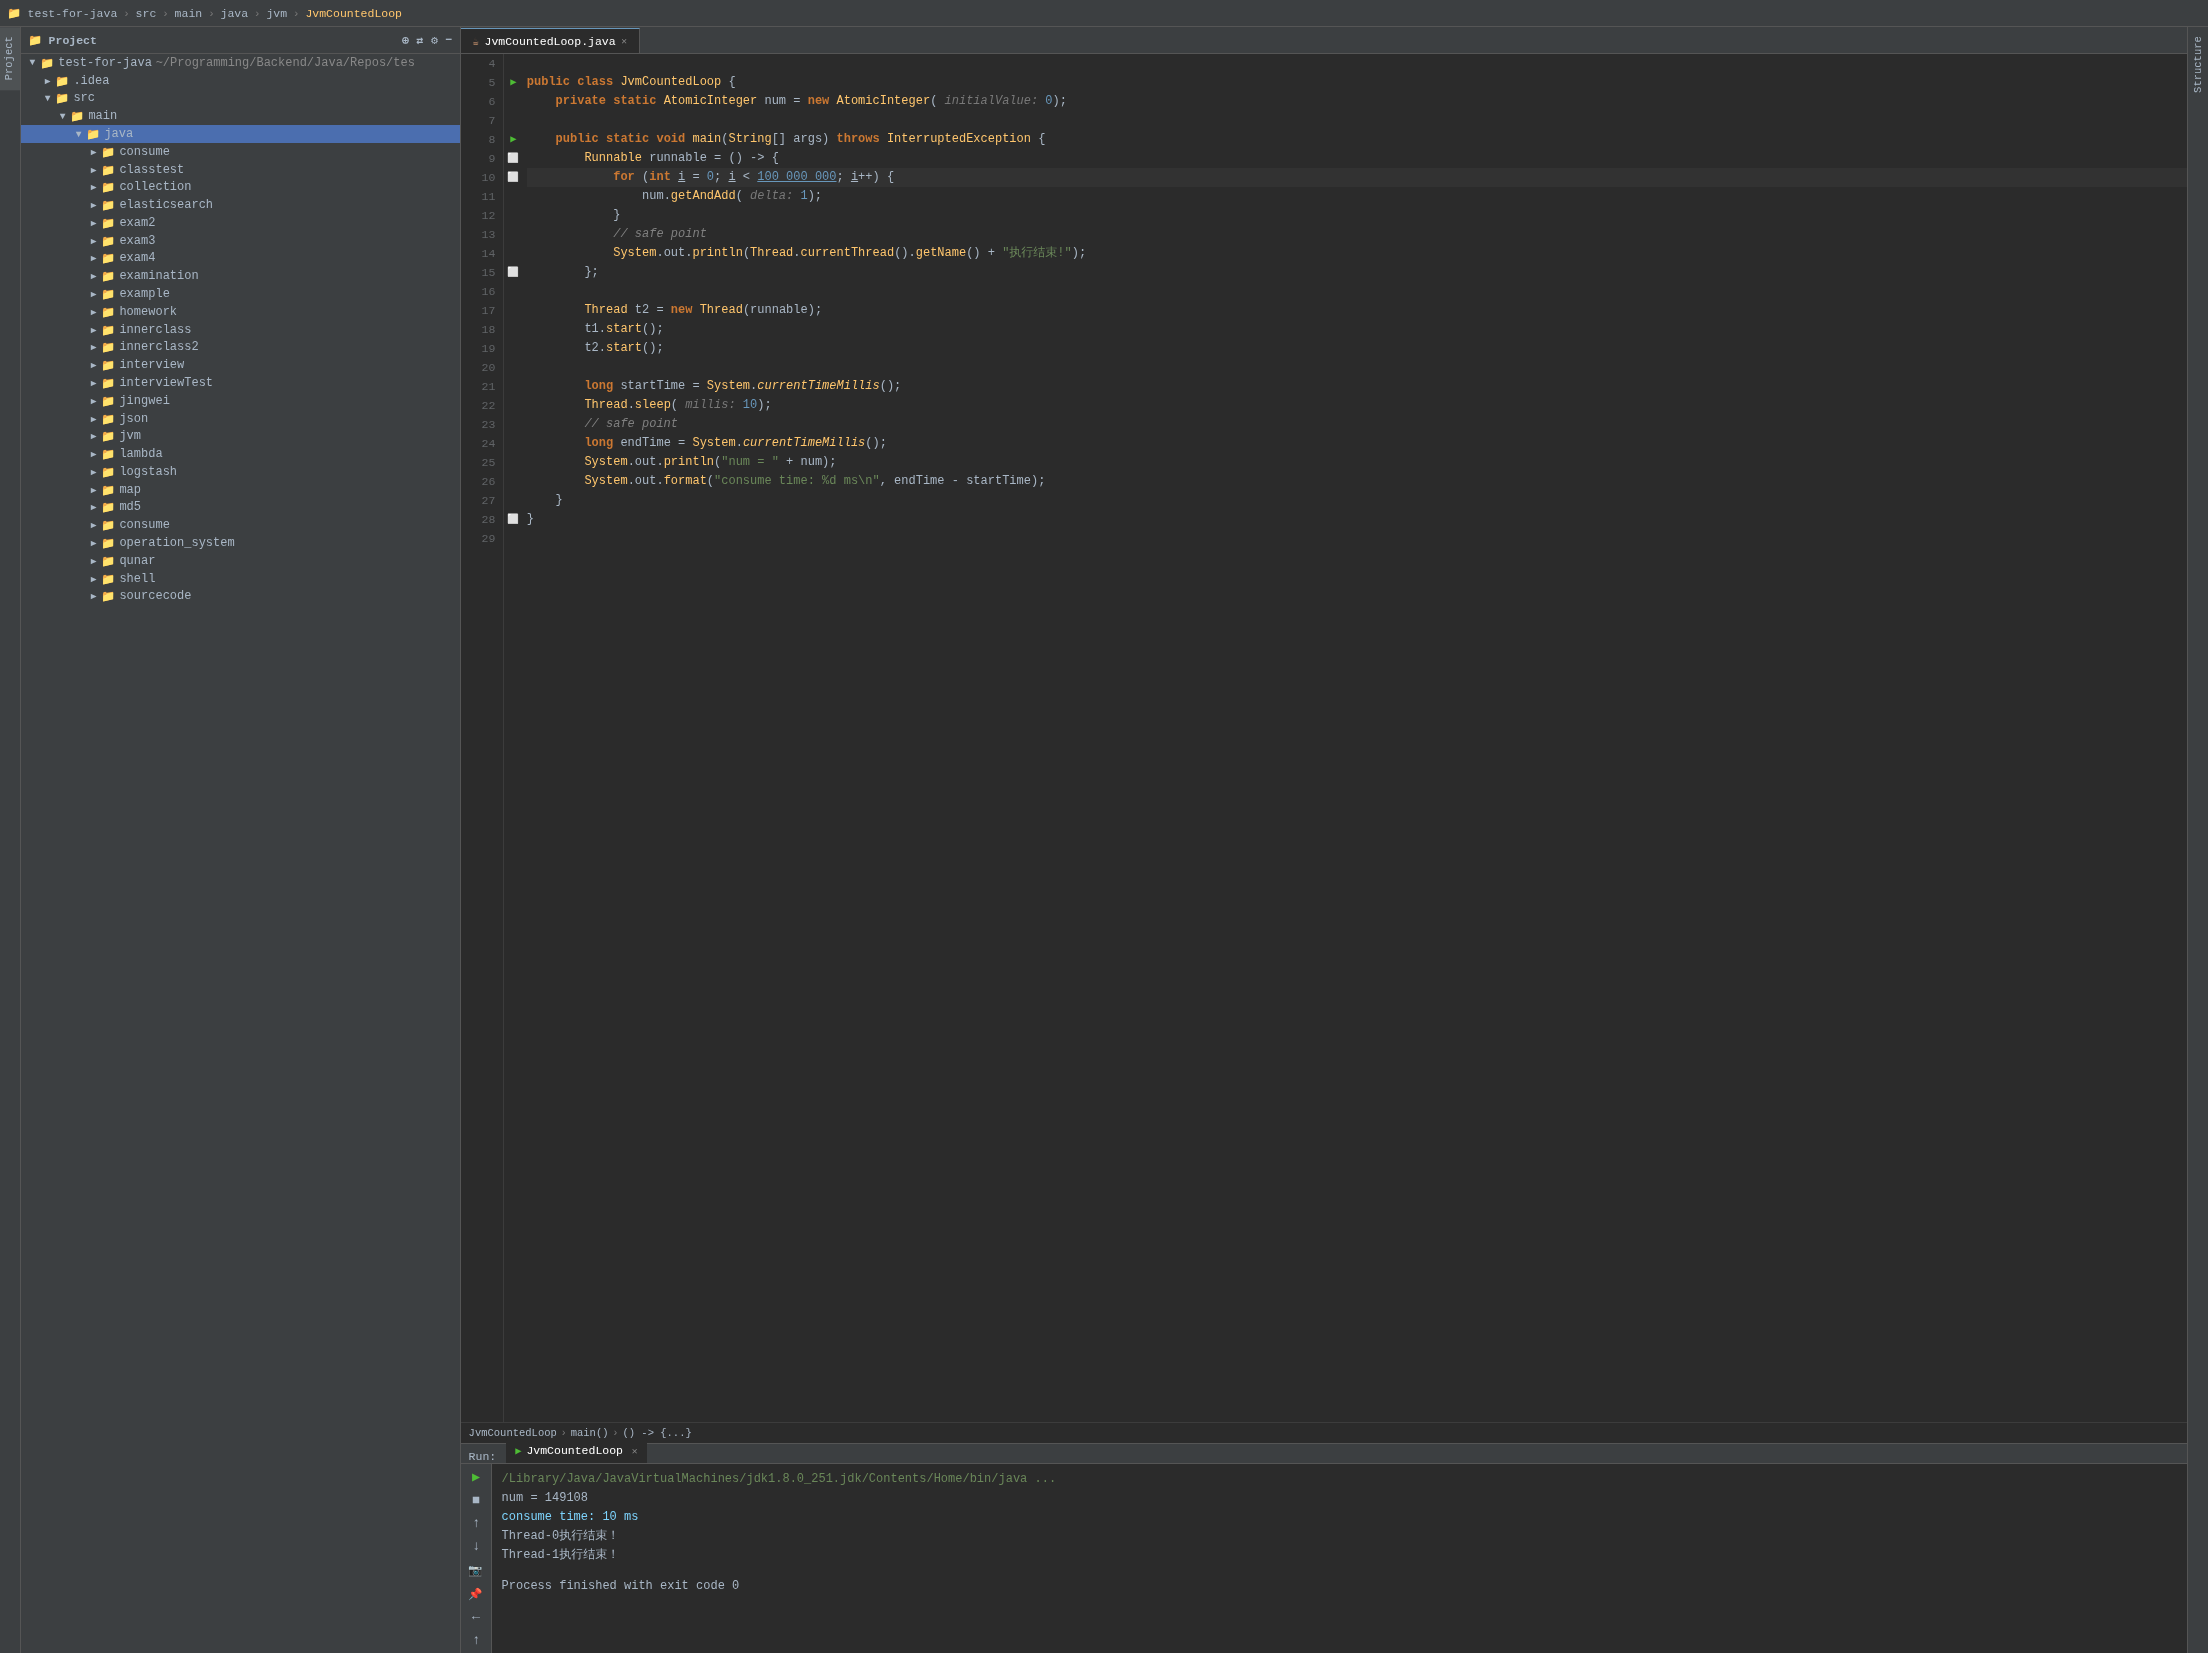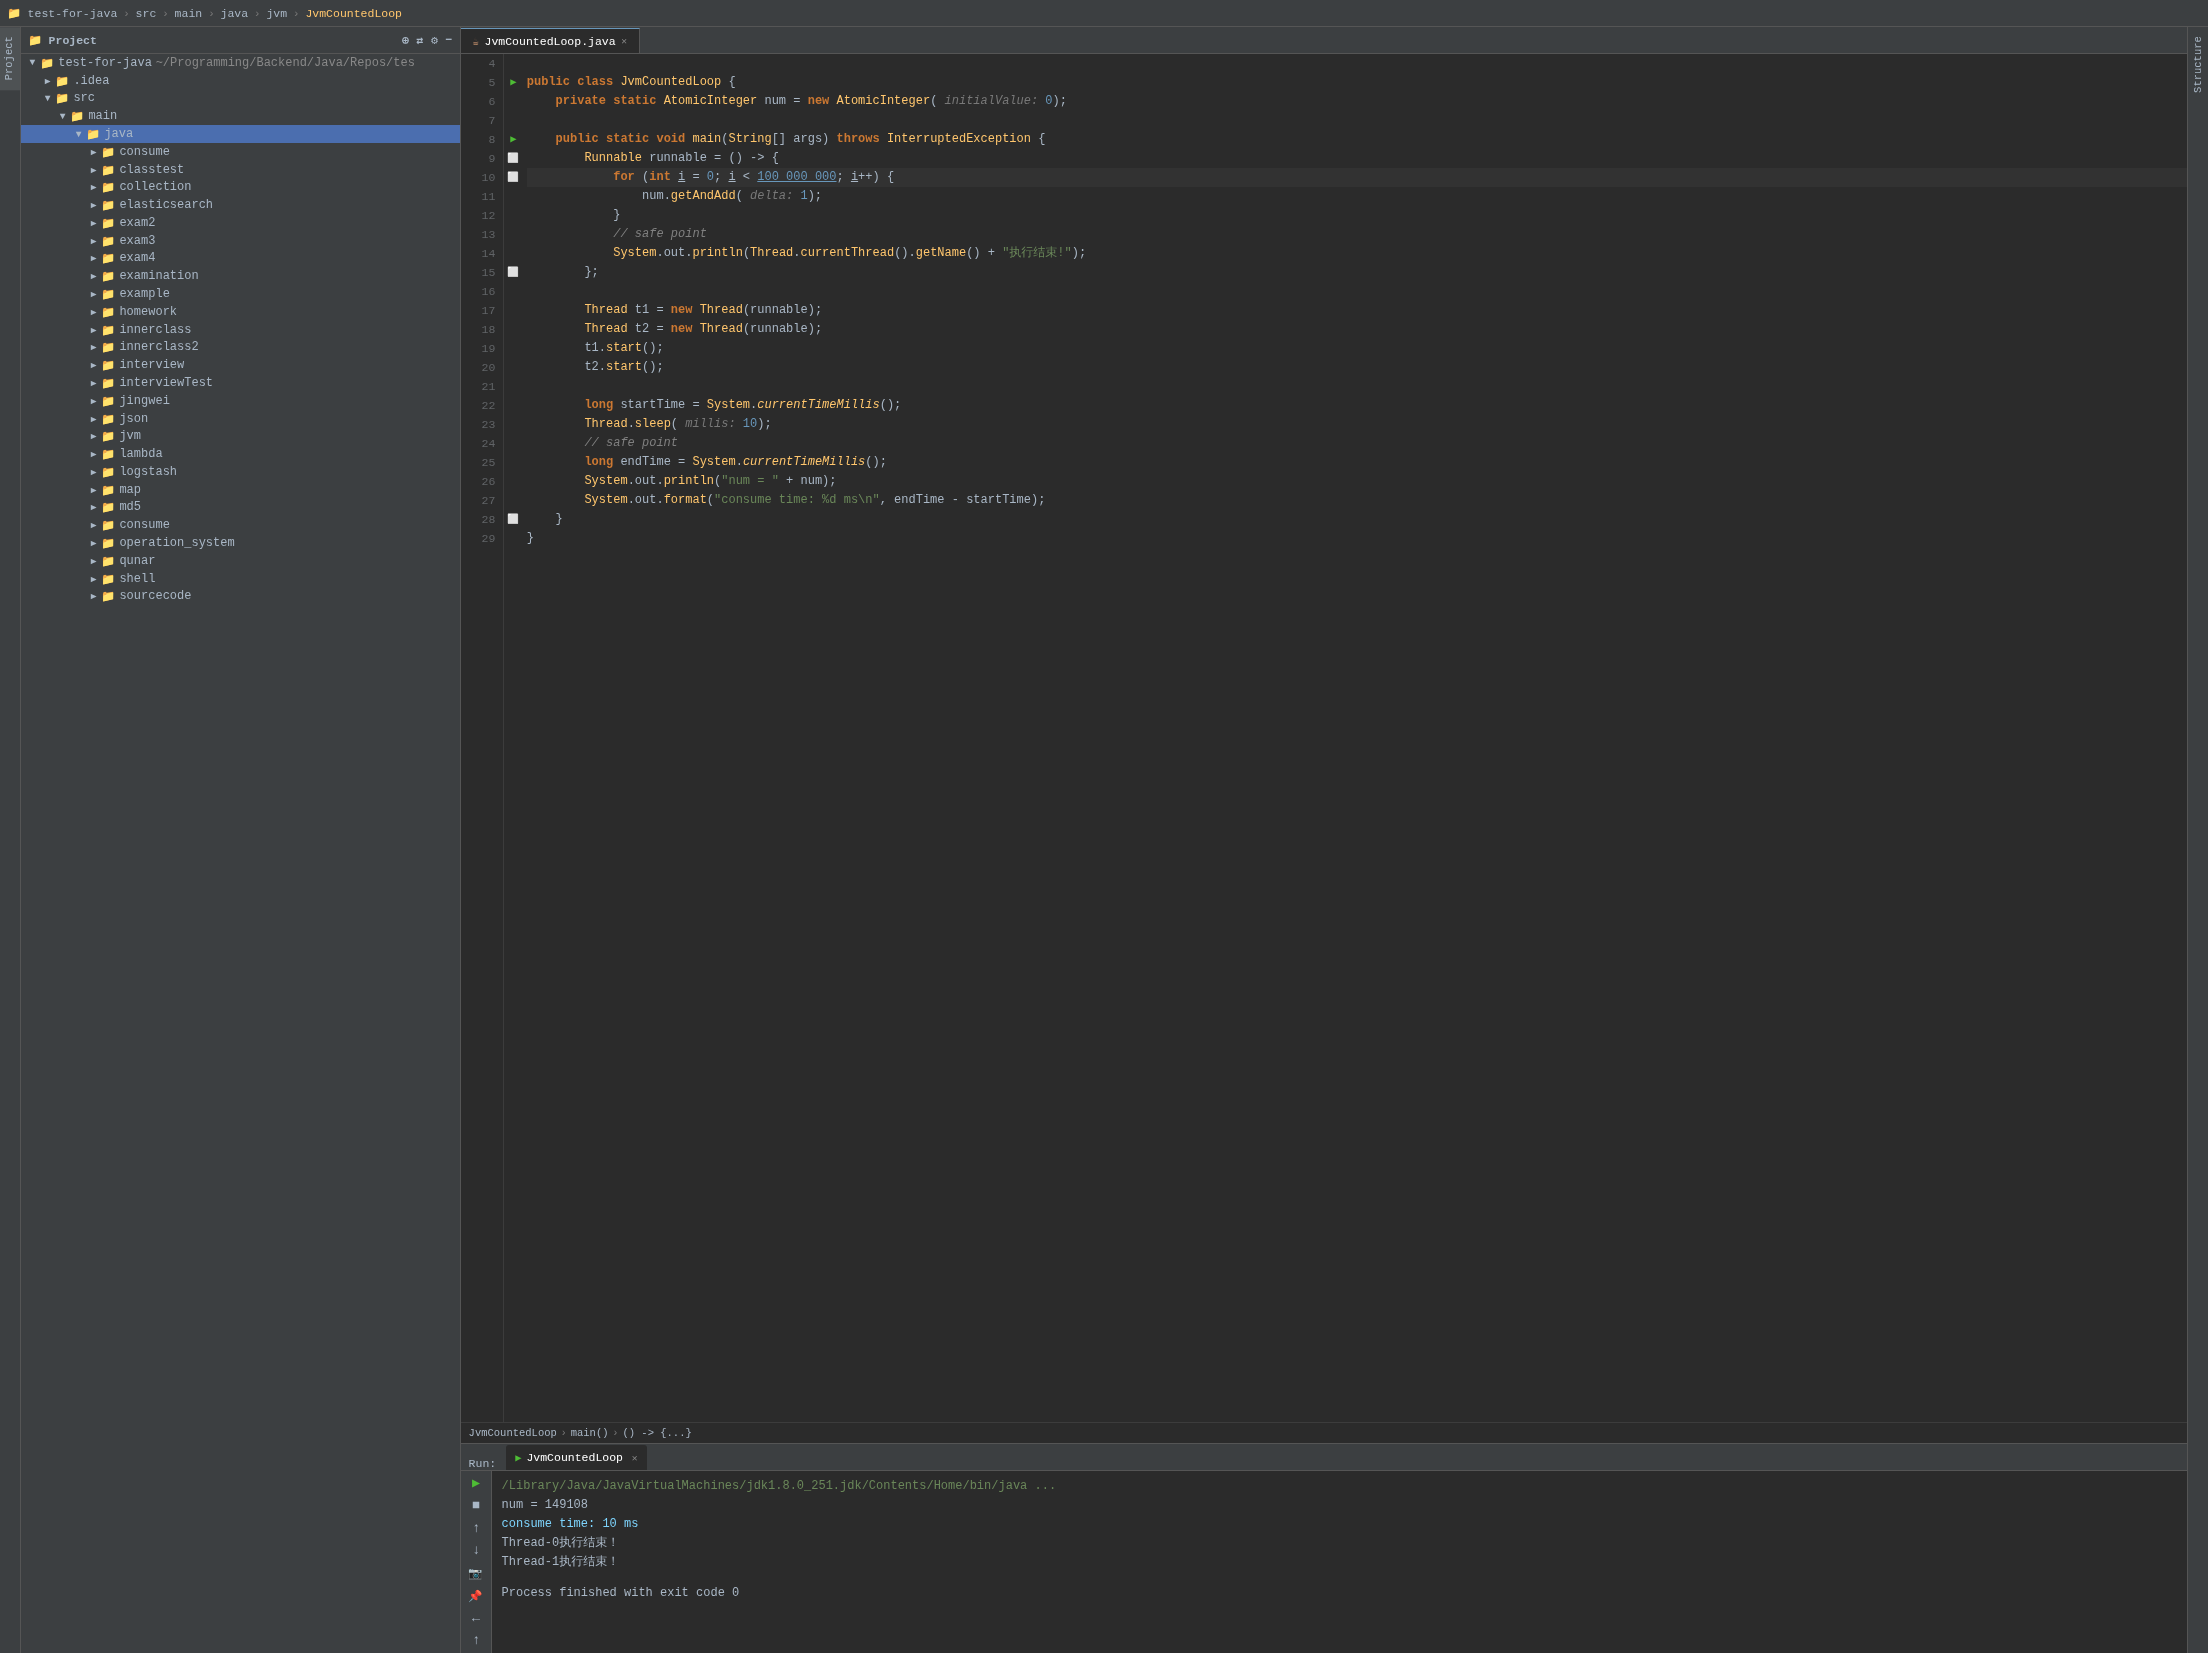--- a/index.html
+++ b/index.html
@@ -234,21 +234,21 @@
     
     .run-panel {
       height: 210px;
       background: #2b2b2b;
       border-top: 1px solid #555;
       display: flex;
       flex-direction: column;
       flex-shrink: 0;
     }
     .run-tabs {
-      height: 27px;
+      height: 20px;
       background: #3c3f41;
       border-bottom: 1px solid #555;
       display: flex;
       align-items: flex-end;
       padding-left: 7.6px;
       gap: 3.8px;
     }
     .run-tab {
       height: 25px;
       padding: 0 9.6px;
@@ -640,21 +640,20 @@
           <div class="code-line">&nbsp;</div>
           <div class="code-line">    <span class="kw">public static void</span> <span class="mth">main</span>(<span class="cls">String</span>[] <span class="param">args</span>) <span class="kw">throws</span> <span class="cls">InterruptedException</span> {</div>
           <div class="code-line">        <span class="cls">Runnable</span> <span class="var">runnable</span> = () -&gt; {</div>
           <div class="code-line highlighted">            <span class="kw">for</span> (<span class="kw">int</span> <span class="var" style="text-decoration:underline">i</span> = <span class="num">0</span>; <span class="var" style="text-decoration:underline">i</span> &lt; <span class="num" style="text-decoration:underline">100_000_000</span>; <span class="var" style="text-decoration:underline">i</span>++) {</div>
           <div class="code-line">                <span class="var">num</span>.<span class="mth">getAndAdd</span>(<span class="hint"> delta:</span> <span class="num">1</span>);</div>
           <div class="code-line">            }</div>
           <div class="code-line">            <span class="cmt">// safe point</span></div>
           <div class="code-line">            <span class="cls">System</span>.<span class="var">out</span>.<span class="mth">println</span>(<span class="cls">Thread</span>.<span class="mth">currentThread</span>().<span class="mth">getName</span>() + <span class="str">"执行结束!"</span>);</div>
           <div class="code-line">        };</div>
           <div class="code-line">&nbsp;</div>
-          <div class="code-line">        <span class="cls">Thread</span> <span class="var">t1</span> = <span class="kw">new</span> <span class="cls">Thread</span>(<span class="var">runnable</span>);</div>
           <div class="code-line">        <span class="cls">Thread</span> <span class="var">t2</span> = <span class="kw">new</span> <span class="cls">Thread</span>(<span class="var">runnable</span>);</div>
           <div class="code-line">        <span class="var">t1</span>.<span class="mth">start</span>();</div>
           <div class="code-line">        <span class="var">t2</span>.<span class="mth">start</span>();</div>
           <div class="code-line">&nbsp;</div>
           <div class="code-line">        <span class="kw">long</span> <span class="var">startTime</span> = <span class="cls">System</span>.<span class="mth" style="font-style:italic">currentTimeMillis</span>();</div>
           <div class="code-line">        <span class="cls">Thread</span>.<span class="mth">sleep</span>(<span class="hint"> millis:</span> <span class="num">10</span>);</div>
           <div class="code-line">        <span class="cmt">// safe point</span></div>
           <div class="code-line">        <span class="kw">long</span> <span class="var">endTime</span> = <span class="cls">System</span>.<span class="mth" style="font-style:italic">currentTimeMillis</span>();</div>
           <div class="code-line">        <span class="cls">System</span>.<span class="var">out</span>.<span class="mth">println</span>(<span class="str">"num = "</span> + <span class="var">num</span>);</div>
           <div class="code-line">        <span class="cls">System</span>.<span class="var">out</span>.<span class="mth">format</span>(<span class="str">"consume time: %d ms\n"</span>, <span class="var">endTime</span> - <span class="var">startTime</span>);</div>

